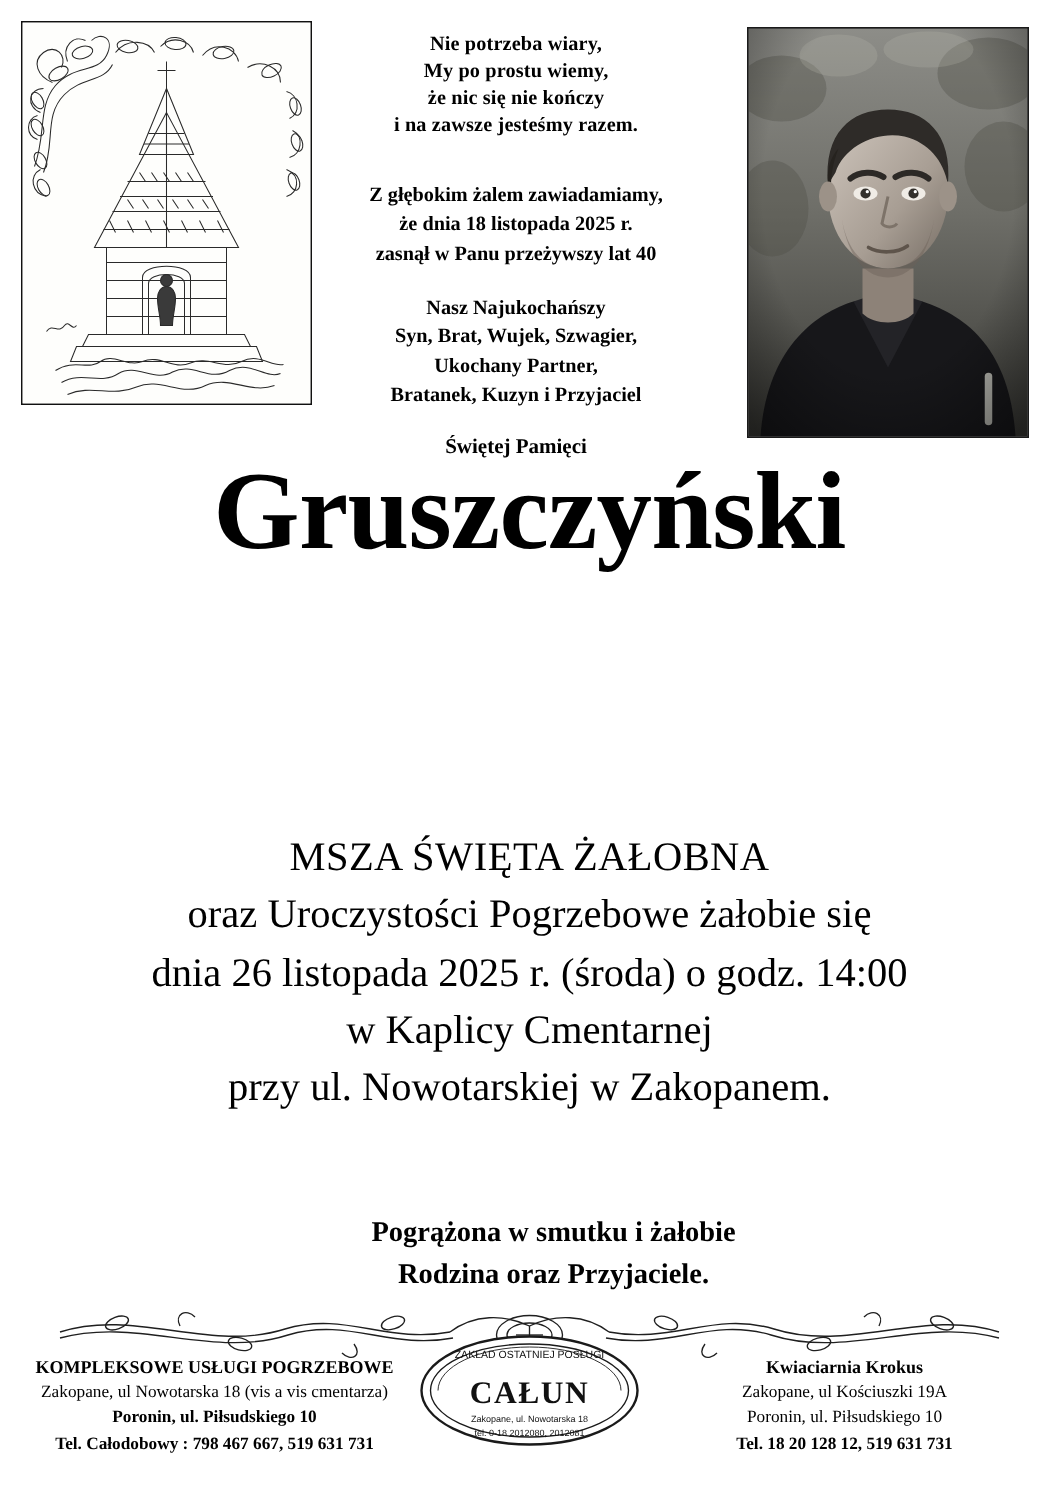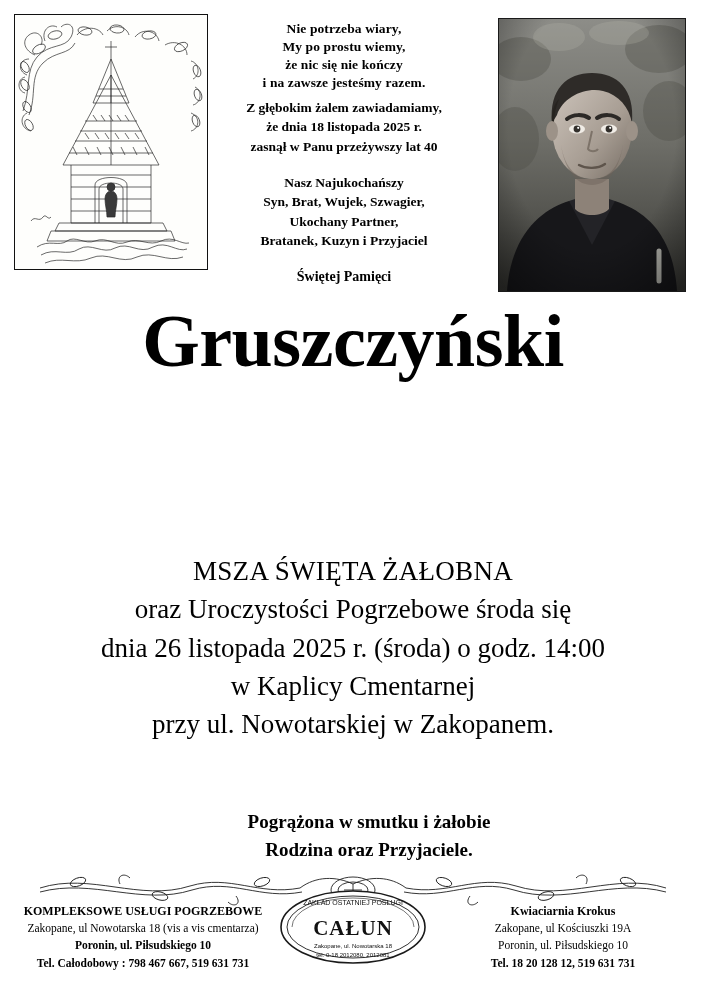--- a/index.html
+++ b/index.html
@@ -49,21 +49,21 @@
     width: 276px;
     text-align: center;
   }
   .poem {
     font-size: 13.5px;
     font-weight: bold;
     line-height: 1.33;
     letter-spacing: 0.1px;
   }
   .announce {
-    margin-top: 6px;
+    margin-top: 28px;
     font-size: 13.5px;
     font-weight: bold;
     line-height: 1.45;
   }
   .roles {
     margin-top: 16px;
     font-size: 13.5px;
     font-weight: bold;
     line-height: 1.45;
   }
@@ -352,21 +352,21 @@
       </svg>
     </div>
   </div>
 
   <div class="name-block">
     <div class="last-name">Gruszczyński</div>
   </div>
 
   <div class="ceremony">
     <div class="line strong">MSZA ŚWIĘTA ŻAŁOBNA</div>
-    <div class="line">oraz Uroczystości Pogrzebowe środa się</div>
+    <div class="line">oraz Uroczystości Pogrzebowe żałobie się</div>
     <div class="line">dnia 26 listopada 2025 r. (środa) o godz. 14:00</div>
     <div class="line">w Kaplicy Cmentarnej</div>
     <div class="line">przy ul. Nowotarskiej w Zakopanem.</div>
   </div>
 
   <div class="family">
     <div class="fline">Pogrążona w smutku i żałobie</div>
     <div class="fline">Rodzina oraz Przyjaciele.</div>
   </div>
 

